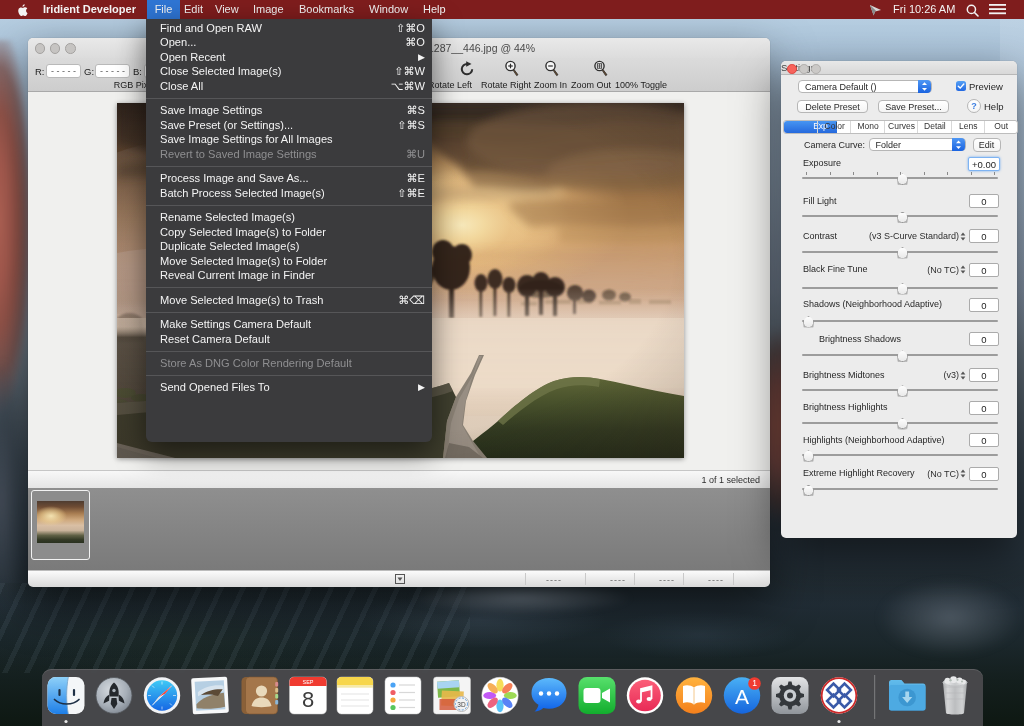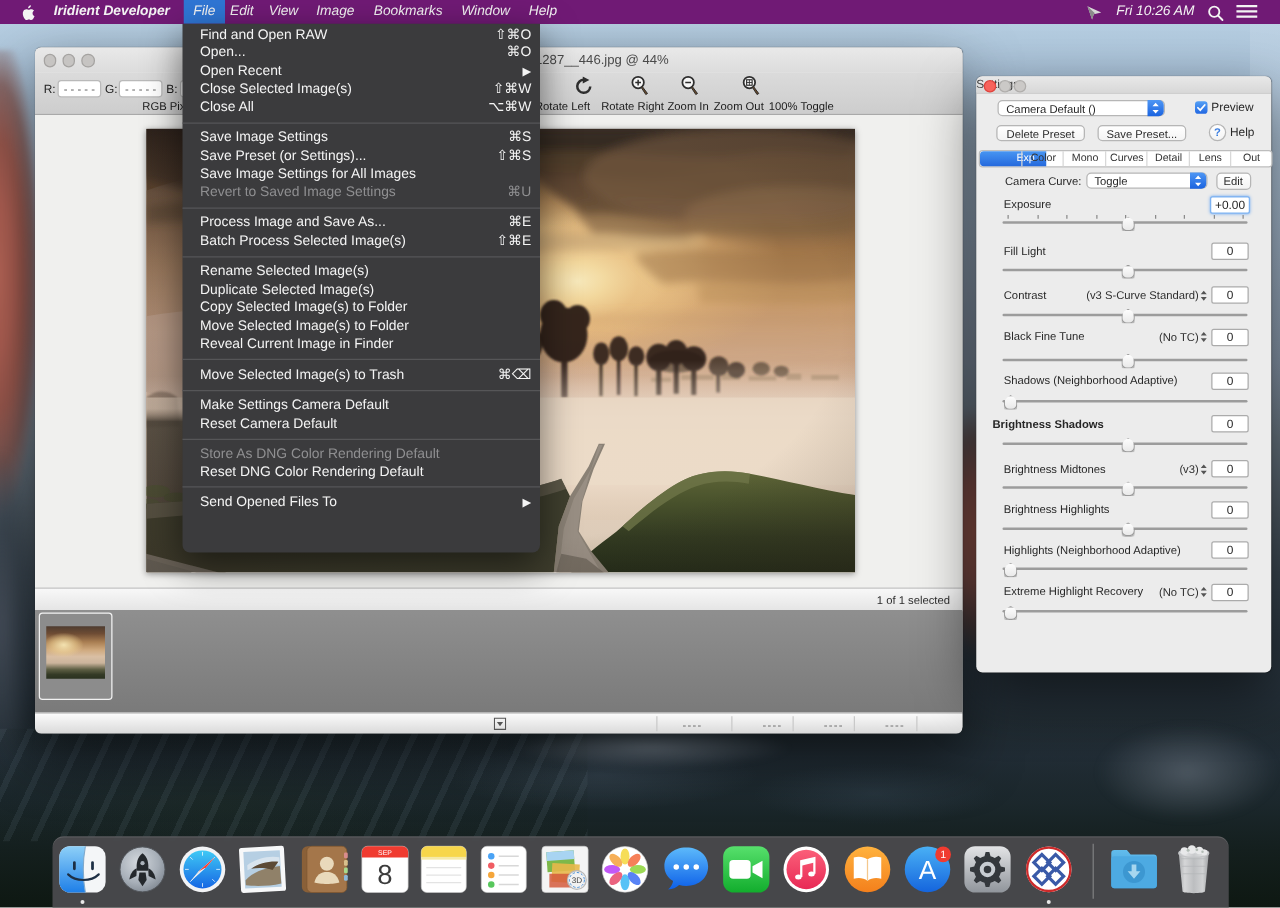--- a/index.html
+++ b/index.html
@@ -33,21 +33,21 @@
     opacity:0.55;}
   #cliffmid{left:370px;top:580px;width:300px;height:48px;
     background:radial-gradient(ellipse 150px 22px at 150px 18px, rgba(150,162,175,0.6), rgba(150,162,175,0) 75%);
     filter:blur(3px);}
   #cliffright{left:860px;top:578px;width:170px;height:95px;
     background:radial-gradient(ellipse 90px 48px at 90px 40px, rgba(120,130,142,0.5), rgba(120,130,142,0) 80%);
     filter:blur(4px);}
   #skyR{left:1000px;top:19px;width:24px;height:330px;
     background:linear-gradient(180deg, rgba(196,214,230,0.5) 0%, rgba(185,205,224,0.42) 35%, rgba(170,190,210,0.25) 65%, rgba(160,180,200,0) 100%);}
   
-  #menubar{left:0;top:0;width:1024px;height:19px;background:#701a75;color:#f3f3f3;font-size:11px;font-style:italic;}
+  #menubar{left:0;top:0;width:1024px;height:19px;background:#7f1d1d;color:#f3f3f3;font-size:11px;}
   #menubar .mi{position:absolute;top:0;height:19px;line-height:19px;white-space:nowrap;}
   #filehl{left:147px;top:0;width:33px;height:19px;background:#2f76d5;}
   
   .win{background:#ececec;border-radius:5px;box-shadow:0 18px 45px rgba(0,0,0,0.55), 0 0 1px rgba(0,0,0,0.4);}
   .tl{position:absolute;border-radius:50%;}
   
   #mainwin{left:28px;top:38px;width:742px;height:548px;}
   #mwtitle{left:0;top:0;width:742px;height:20px;border-radius:5px 5px 0 0;
     background:linear-gradient(180deg,#e9e9e9,#dcdcdc);}
   #mwtool{left:0;top:20px;width:742px;height:33px;
@@ -362,21 +362,21 @@
     <div class="abs" style="left:0;top:0;width:33px;height:11.5px;background:linear-gradient(180deg,#4795f2,#2569dd);border-radius:3px 0 0 3px;color:#fff;text-align:center;line-height:11px;padding-left:20px;">Exp</div>
     <span class="abs" style="left:33px;width:33.4px;text-align:center;line-height:11.5px;border-left:1px solid #d8d8d8;height:11.5px;">Color</span>
     <span class="abs" style="left:66.4px;width:33.4px;text-align:center;line-height:11.5px;border-left:1px solid #d8d8d8;height:11.5px;">Mono</span>
     <span class="abs" style="left:99.8px;width:33.4px;text-align:center;line-height:11.5px;border-left:1px solid #d8d8d8;height:11.5px;">Curves</span>
     <span class="abs" style="left:133.2px;width:33.4px;text-align:center;line-height:11.5px;border-left:1px solid #d8d8d8;height:11.5px;">Detail</span>
     <span class="abs" style="left:166.6px;width:33.4px;text-align:center;line-height:11.5px;border-left:1px solid #d8d8d8;height:11.5px;">Lens</span>
     <span class="abs" style="left:200px;width:32.4px;text-align:center;line-height:11.5px;border-left:1px solid #d8d8d8;height:11.5px;">Out</span>
   </div>
   <span class="slab" style="left:23px;top:78.5px;">Camera Curve:</span>
   <div class="popup" style="left:87.5px;top:76.5px;width:97px;height:13.5px;">
-    <span class="abs" style="left:6px;top:0;line-height:13.5px;font-size:9px;">Toggle</span>
+    <span class="abs" style="left:6px;top:0;line-height:13.5px;font-size:9px;">Folder</span>
     <div class="pbtn"><svg width="13" height="13.5" viewBox="0 0 13 13.5">
           <path d="M6.5 2.4 L9 5.2 H4 Z M6.5 11 L4 8.2 H9 Z" fill="#fff"></path>
         </svg></div>
   </div>
   <div class="btn" style="left:191.5px;top:76.5px;width:28px;height:14px;line-height:13px;">Edit</div>
   <span class="slab" style="left:22px;top:96.5px;">Exposure</span>
   <div class="vbox" style="top:95.9px;border:1.5px solid #7eb3f2;box-shadow:0 0 2.5px #6aa6f0;left:187px;width:32px;">+0.00</div>
   <div class="track" style="top:116.2px;">
       <div class="abs" style="left:4.0px;top:-5px;width:1px;height:2.5px;background:#8a8a8a;"></div>
       <div class="abs" style="left:27.5px;top:-5px;width:1px;height:2.5px;background:#8a8a8a;"></div>
@@ -410,21 +410,21 @@
     </svg>
   <div class="vbox" style="top:201.6px;">0</div>
   <div class="track" style="top:225.9px;">
       <div class="knob" style="left:99.5px;"></div>
     </div>
   <span class="slab" style="left:22px;top:238.2px;">Shadows (Neighborhood Adaptive)</span>
   <div class="vbox" style="top:236.7px;">0</div>
   <div class="track" style="top:258.9px;">
       <div class="knob" style="left:5.5px;"></div>
     </div>
-  <span class="slab" style="left:13px;top:272.6px;font-weight:bold;">Brightness Shadows</span>
+  <span class="slab" style="left:38px;top:272.6px;">Brightness Shadows</span>
   <div class="vbox" style="top:271.1px;">0</div>
   <div class="track" style="top:293.2px;">
       <div class="knob" style="left:99.5px;"></div>
     </div>
   <span class="slab" style="left:22px;top:308.5px;">Brightness Midtones</span>
   <span class="sxtra" style="right:58px;top:309.0px;">(v3)</span>
   <svg class="abs" style="right:51px;top:309.5px" width="6" height="9" viewBox="0 0 6 9">
       <path d="M3 0.5 L5.4 3.4 H0.6 Z M3 8.5 L0.6 5.6 H5.4 Z" fill="#555"></path>
     </svg>
   <div class="vbox" style="top:307.0px;">0</div>
@@ -489,32 +489,31 @@
   <div class="msep"></div>
   <div class="mitem">Save Image Settings<span class="sc">⌘S</span></div>
   <div class="mitem">Save Preset (or Settings)...<span class="sc">⇧⌘S</span></div>
   <div class="mitem">Save Image Settings for All Images</div>
   <div class="mitem dis">Revert to Saved Image Settings<span class="sc">⌘U</span></div>
   <div class="msep"></div>
   <div class="mitem">Process Image and Save As...<span class="sc">⌘E</span></div>
   <div class="mitem">Batch Process Selected Image(s)<span class="sc">⇧⌘E</span></div>
   <div class="msep"></div>
   <div class="mitem">Rename Selected Image(s)</div>
+  <div class="mitem">Copy Selected Image(s) to Folder</div>
   <div class="mitem">Duplicate Selected Image(s)</div>
-  <div class="mitem">Copy Selected Image(s) to Folder</div>
   <div class="mitem">Move Selected Image(s) to Folder</div>
   <div class="mitem">Reveal Current Image in Finder</div>
   <div class="msep"></div>
   <div class="mitem">Move Selected Image(s) to Trash<span class="sc">⌘⌫</span></div>
   <div class="msep"></div>
   <div class="mitem">Make Settings Camera Default</div>
   <div class="mitem">Reset Camera Default</div>
   <div class="msep"></div>
   <div class="mitem dis">Store As DNG Color Rendering Default</div>
-  <div class="mitem">Reset DNG Color Rendering Default</div>
   <div class="msep"></div>
   <div class="mitem">Send Opened Files To<span class="sc" style="font-size:9px;">▶</span></div>
 </div>
 <div id="dock" class="abs"></div>
 <svg class="abs" style="left:0;top:669px" width="1024" height="57" viewBox="0 0 1024 57">
   <defs>
     <linearGradient id="fnd" x1="0" y1="0" x2="0" y2="1">
         <stop offset="0" stop-color="#8ed0f8"></stop>
         <stop offset="1" stop-color="#1e7fe8"></stop>
       </linearGradient>

